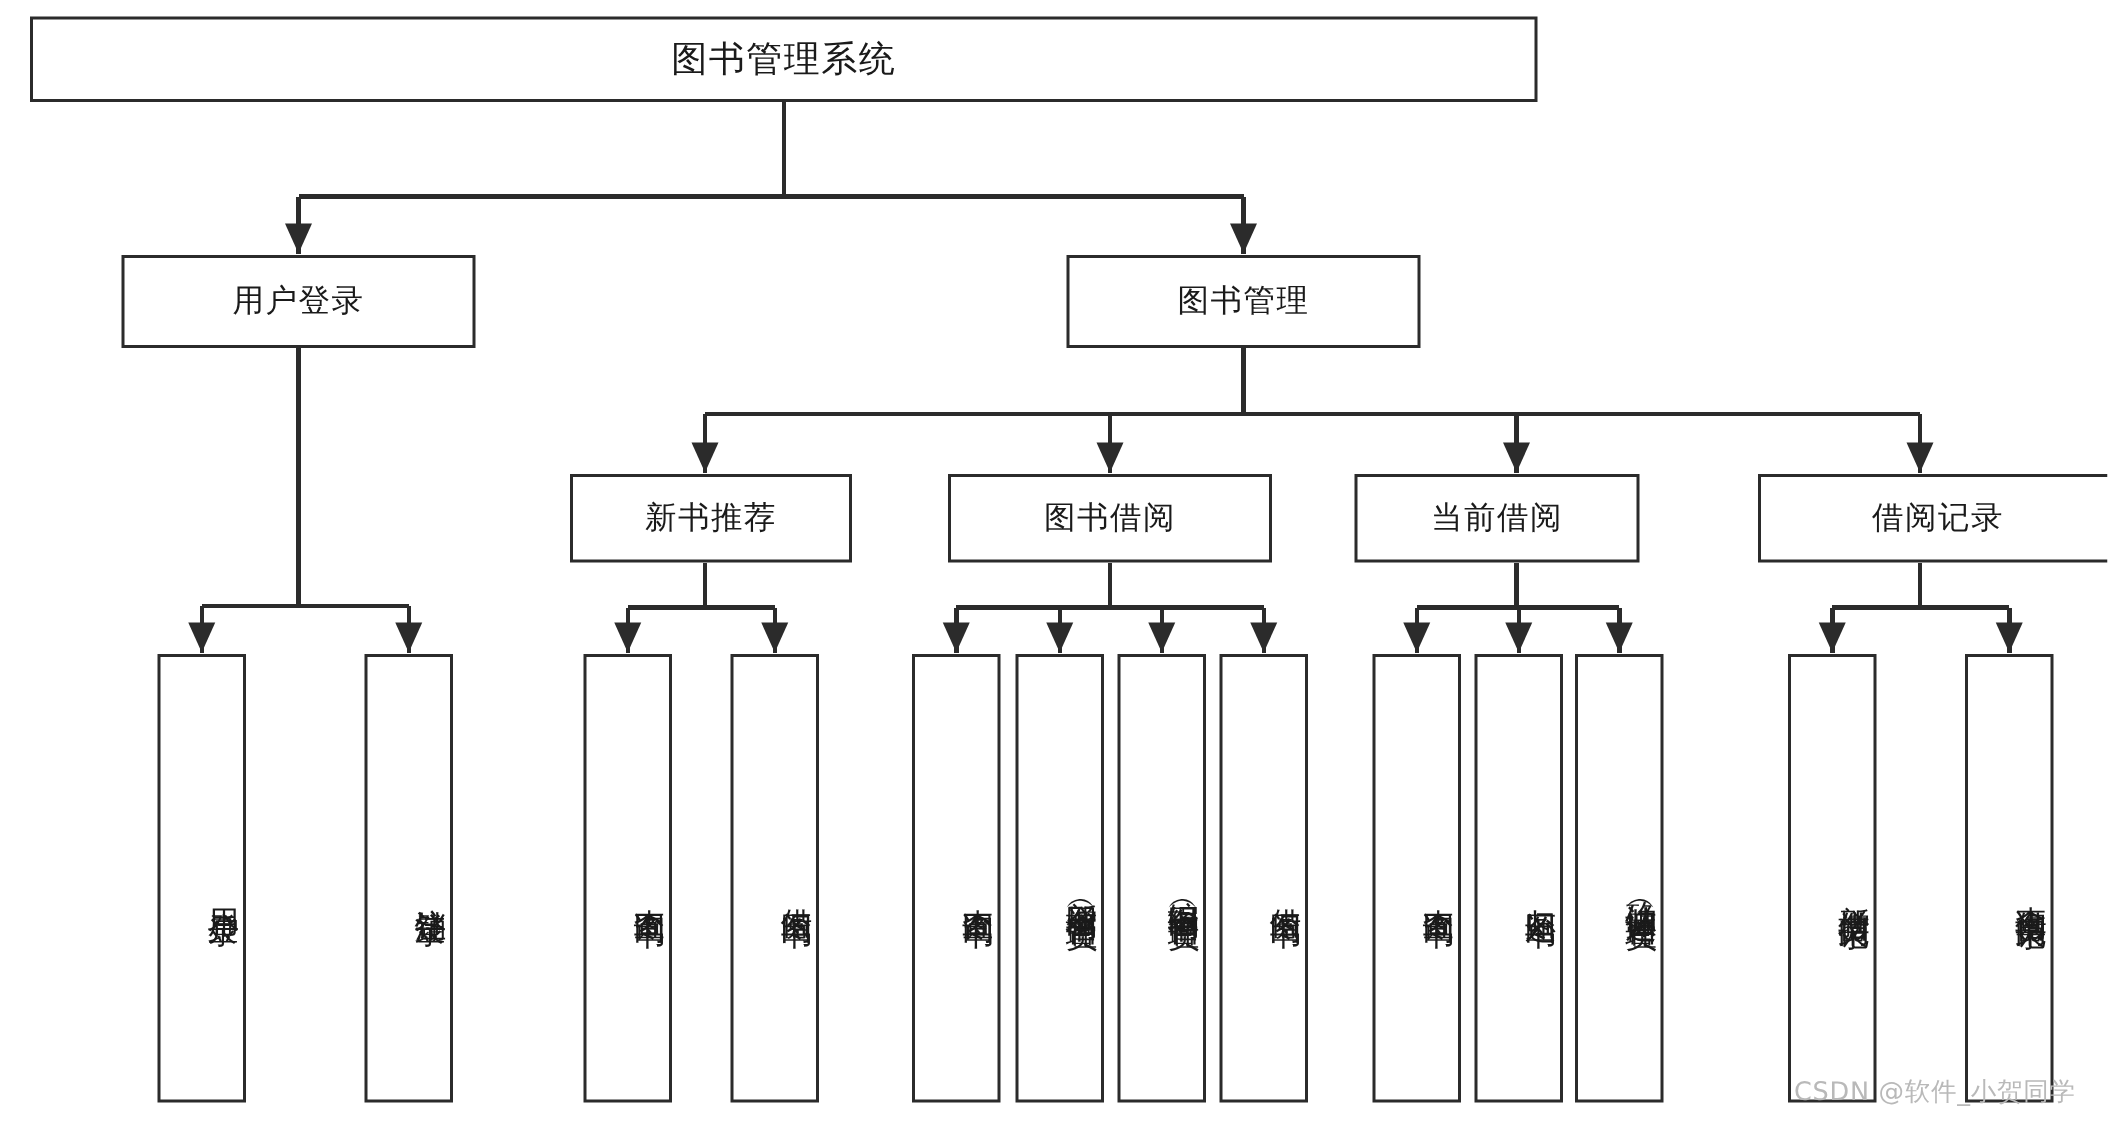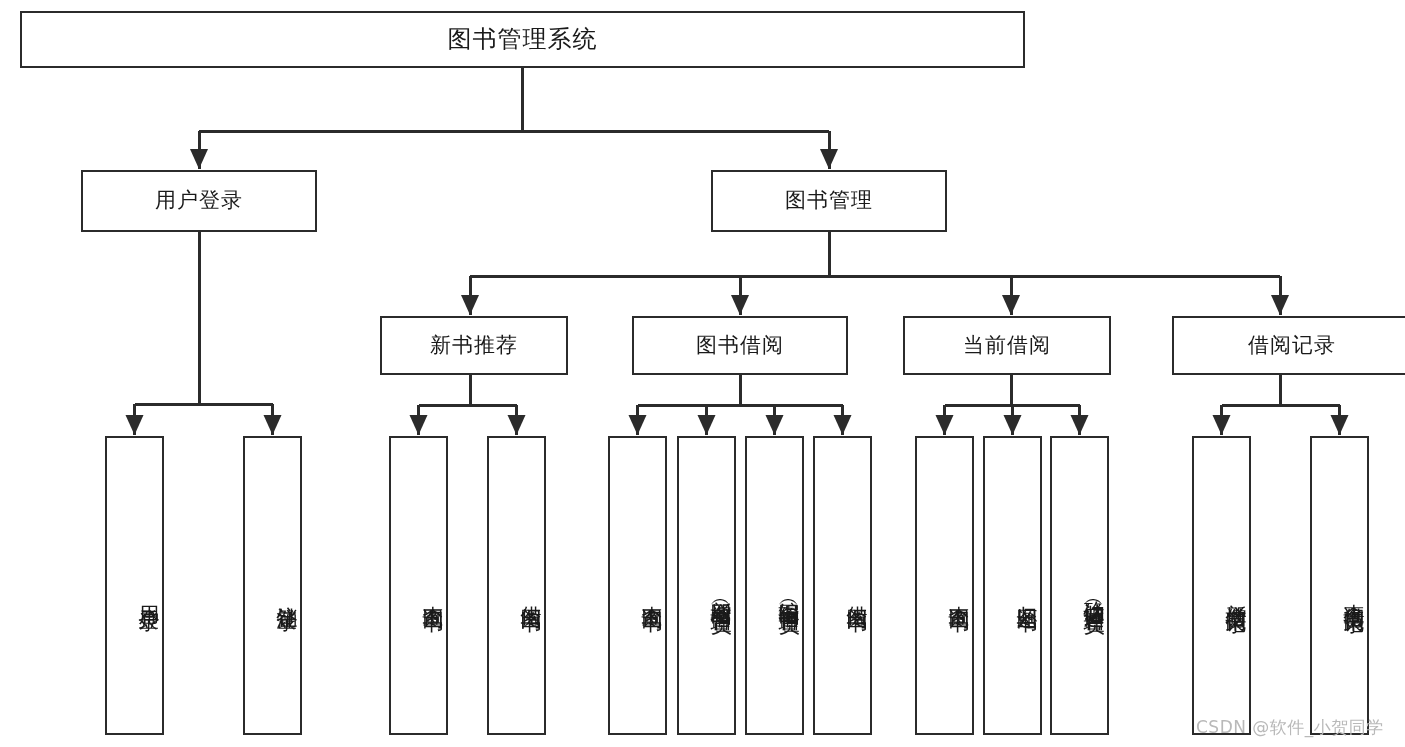--- a/index.html
+++ b/index.html
@@ -129,21 +129,21 @@
       </div>
       <div class="node horizontal" style="left: 711px; top: 170px; width: 236px; height: 62px;">
         <span>图书管理</span>
       </div>
       <div class="node horizontal" style="left: 347px; top: 316px; width: 188px; height: 59px; margin-left: 33px;">
         <span>新书推荐</span>
       </div>
       <div class="node horizontal" style="left: 632px; top: 316px; width: 216px; height: 59px; align-items: center;">
         <span>图书借阅</span>
       </div>
-      <div class="node horizontal" style="left: 903px; top: 316px; width: 208px; height: 59px;">
+      <div class="node horizontal" style="left: 903px; top: 316px; width: 190px; height: 59px;">
         <span>当前借阅</span>
       </div>
       <div class="node horizontal" style="left: 1172px; top: 316px; width: 240px; height: 59px;">
         <span>借阅记录</span>
       </div>
       <div class="node vertical" style="left: 105px; top: 436px; width: 59px; height: 299px;">
         <span>用户登录</span>
       </div>
       <div class="node vertical" style="left: 243px; top: 436px; width: 59px; height: 299px;">
         <span>注销登录</span>

